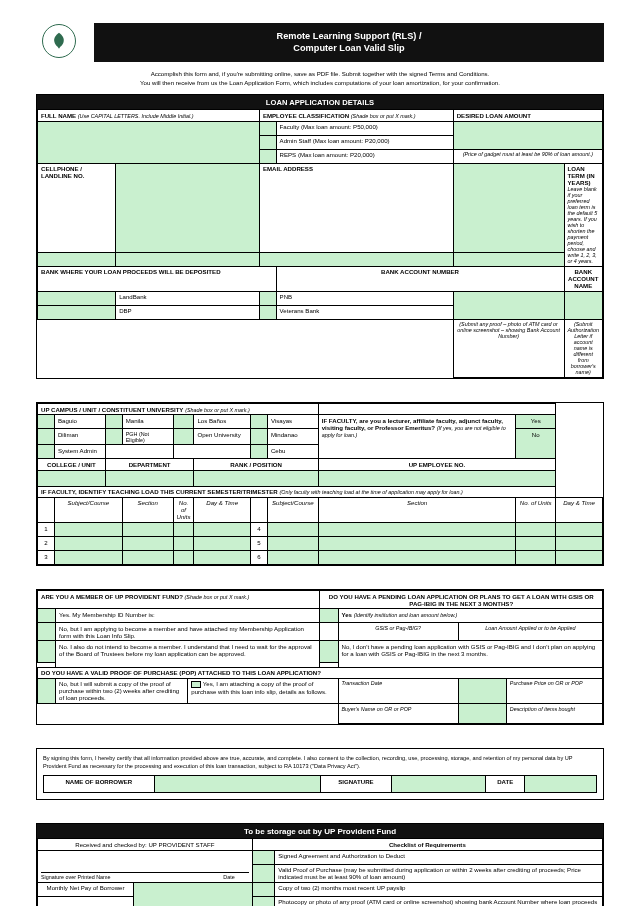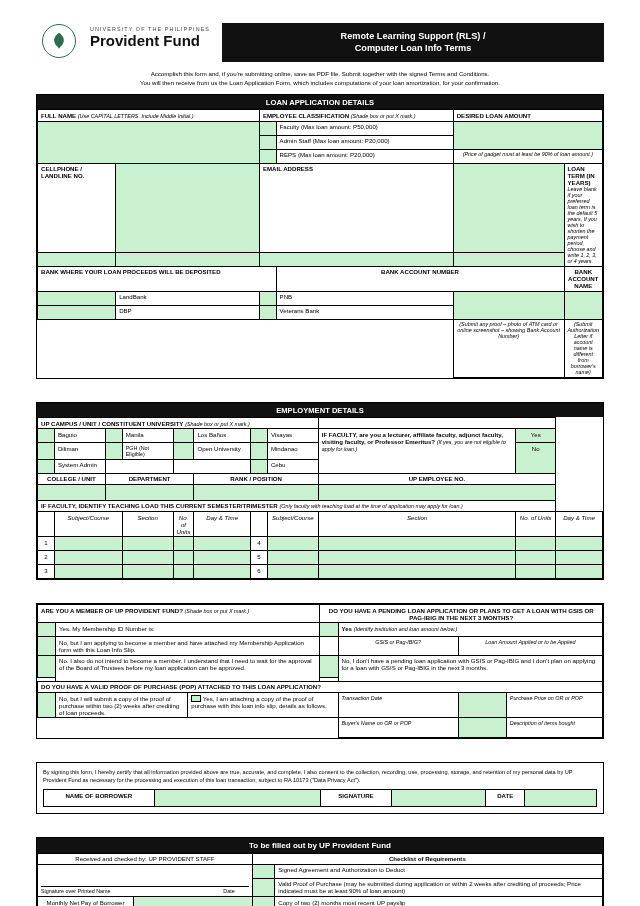--- a/index.html
+++ b/index.html
@@ -55,27 +55,23 @@
 
   <div class="header">
     <div class="logo-wrap">
       <div class="logo">
         <svg width="22" height="22" viewBox="0 0 24 24" aria-hidden="true">
           <path d="M12 3 C8 6 6 9 7 13 C8 17 11 18 12 20 C13 18 16 17 17 13 C18 9 16 6 12 3 Z" fill="#2f6b4f"></path>
           <path d="M12 20 L12 12" stroke="#2f6b4f" stroke-width="1"></path>
         </svg>
       </div>
     </div>
-    <div class="brand">
-      <div class="uni">UNIVERSITY OF THE PHILIPPINES</div>
-      <div class="name">Provident Fund</div>
-    </div>
     <div class="title-box">
       <div>Remote Learning Support (RLS) /</div>
-      <div>Computer Loan Info Terms</div>
+      <div>Computer Loan Valid Slip</div>
     </div>
   </div>
 
   <div class="subtitle">
     <div>Accomplish this form and, if you're submitting online, save as PDF file. Submit together with the signed Terms and Conditions.</div>
     <div>You will then receive from us the Loan Application Form, which includes computations of your loan amortization, for your confirmation.</div>
   </div>
 
   <div class="section">
     <div class="sec-head">LOAN APPLICATION DETAILS</div>
@@ -147,21 +143,20 @@
       <tr>
         <td colspan="4" style="border:none"></td>
         <td class="it sm ctr">(Submit any proof – photo of ATM card or online screenshot – showing Bank Account Number)</td>
         <td class="it sm ctr">(Submit Authorization Letter if account name is different from borrower's name)</td>
       </tr>
     </tbody>
       </table>
   </div>
 
   <div class="section">
-    <div class="sec-head">EMPLOYMENT DETAILS</div>
     <table>
       <tbody>
           <tr>
         <td colspan="8">
           <span class="lbl">UP CAMPUS / UNIT / CONSTITUENT UNIVERSITY</span>
           <span class="it sm">(Shade box or put X mark.)</span>
         </td>
         <td colspan="2" rowspan="1" style="border-bottom:none"></td>
       </tr>
       <tr class="h14">
@@ -344,21 +339,21 @@
         <td class="lbl ctr" style="width:13%">SIGNATURE</td>
         <td class="fill" style="width:17%"></td>
         <td class="lbl ctr" style="width:7%">DATE</td>
         <td class="fill" style="width:13%"></td>
       </tr>
     </tbody>
       </table>
   </div>
 
   <div class="section">
-    <div class="sec-head" style="font-size:8px">To be filled out by UP Provident Fund</div>
+    <div class="sec-head" style="font-size:8px">To be storage out by UP Provident Fund</div>
     <table>
       <tbody>
           <tr>
         <td colspan="2" class="ctr" style="width:38%">Received and checked by: UP PROVIDENT STAFF</td>
         <td colspan="2" class="lbl ctr" style="width:62%">Checklist of Requirements</td>
       </tr>
       <tr class="h14">
         <td colspan="2" rowspan="2" style="vertical-align:bottom">
           <div style="border-bottom:0.7px solid #000; height:12px;"></div>
           <div style="display:flex; justify-content:space-between; padding-top:1px;">

